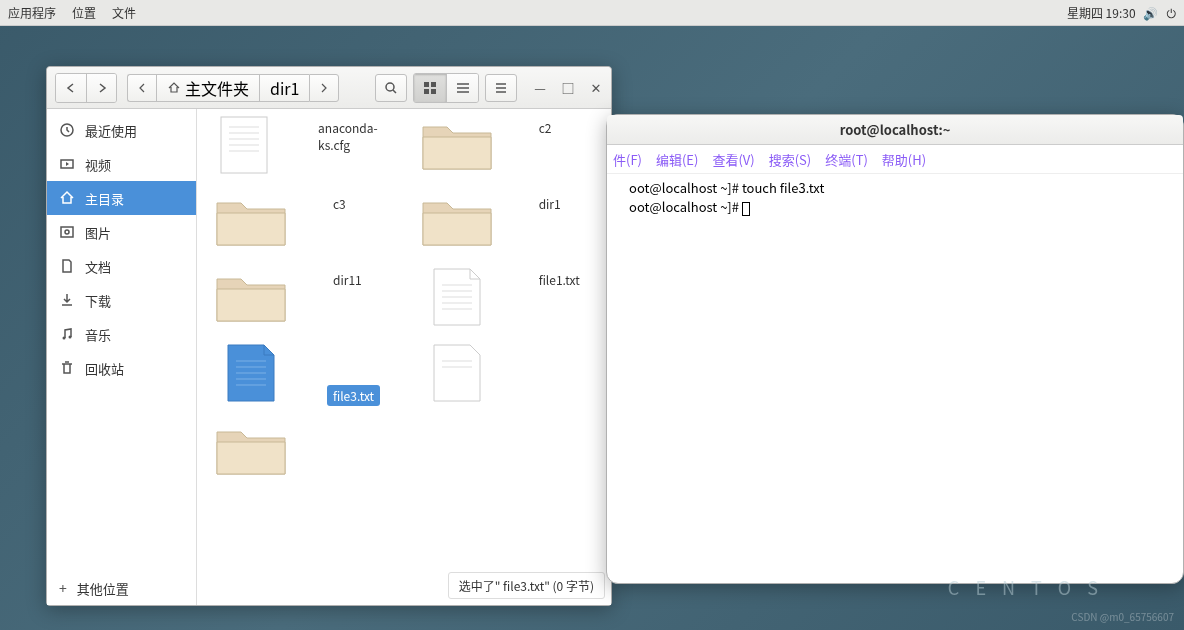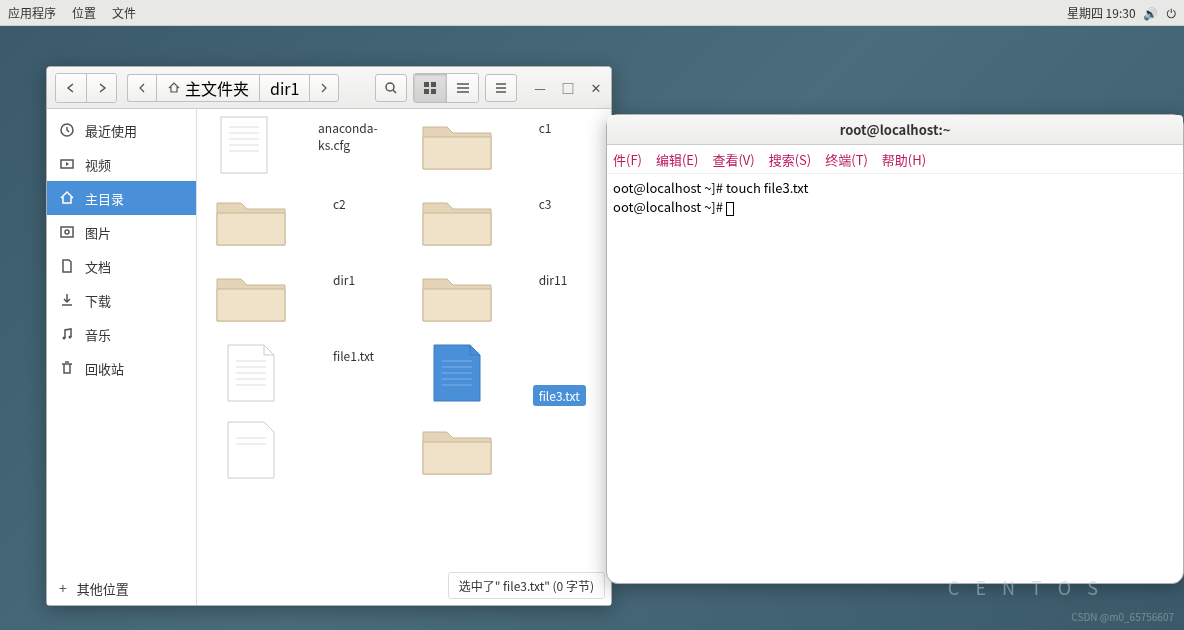--- a/index.html
+++ b/index.html
@@ -45,23 +45,23 @@
 .folder-svg { width: 76px; height: 56px; }
 .doc-svg { width: 50px; height: 60px; }
 .file-label { font-size: 12px; color: #333; margin-top: 4px; padding: 2px 6px; border-radius: 3px; }
 .file-item.selected .file-label { background: #4a90d9; color: #fff; margin-top: 44px; }
 
 .status-bar { position: absolute; right: 6px; bottom: 6px; background: rgba(255,255,255,0.95); border: 1px solid #ddd; border-radius: 3px; padding: 4px 10px; font-size: 12px; color: #333; }
 
 
 .term-window { position: absolute; left: 606px; top: 114px; width: 578px; height: 470px; background: #fff; border: 1px solid #b0b0b0; border-radius: 12px; box-shadow: 0 4px 20px rgba(0,0,0,0.3); }
 .term-header { height: 30px; background: linear-gradient(#f7f7f6,#ececea); border-bottom: 1px solid #ccc; display: flex; align-items: center; justify-content: center; font-size: 13px; font-weight: bold; color: #333; border-radius: 4px 4px 0 0; }
-.term-menu { height: 28px; display: flex; align-items: center; padding: 14px 6px; gap: 14px; font-size: 13px; color: #be185d; border-bottom: 1px solid #eee; }
+.term-menu { height: 28px; display: flex; align-items: center; padding: 14px 6px; gap: 14px; font-size: 13px; color: #8b5cf6; border-bottom: 1px solid #eee; }
 .menu-item { cursor: pointer; }
-.term-body { padding: 4px 6px; font-family: monospace; font-size: 13px; color: #000; white-space: pre; }
+.term-body { padding: 4px 22px; font-family: monospace; font-size: 13px; color: #000; white-space: pre; }
 .cursor { display: inline-block; width: 8px; height: 14px; border: 1px solid #000; vertical-align: middle; }
 
 .centos-logo { position: absolute; right: 80px; bottom: 30px; color: #b8cdd4; font-size: 18px; letter-spacing: 6px; opacity: 0.5; }
 .watermark { position: absolute; right: 10px; bottom: 6px; font-size: 10px; color: rgba(255,255,255,0.3); }
 </style>
 </head>
 <body>
 
 <div class="top-panel">
   <div class="left">
@@ -224,29 +224,20 @@
             </div>
           <span class="file-label">anaconda-ks.cfg</span>
         </div>
         <div class="file-item">
           <div class="file-icon">
               <svg class="folder-svg" viewBox="0 0 76 56">
                 <path d="M4 10h24l6 6h38v36H4z" fill="#e6d4b8" stroke="#c8b896"></path>
                 <path d="M4 20h68v32H4z" fill="#f0e2c8" stroke="#c8b896"></path>
               </svg>
             </div>
-          <span class="file-label">c1</span>
-        </div>
-        <div class="file-item">
-          <div class="file-icon">
-              <svg class="folder-svg" viewBox="0 0 76 56">
-                <path d="M4 10h24l6 6h38v36H4z" fill="#e6d4b8" stroke="#c8b896"></path>
-                <path d="M4 20h68v32H4z" fill="#f0e2c8" stroke="#c8b896"></path>
-              </svg>
-            </div>
           <span class="file-label">c2</span>
         </div>
         <div class="file-item">
           <div class="file-icon">
               <svg class="folder-svg" viewBox="0 0 76 56">
                 <path d="M4 10h24l6 6h38v36H4z" fill="#e6d4b8" stroke="#c8b896"></path>
                 <path d="M4 20h68v32H4z" fill="#f0e2c8" stroke="#c8b896"></path>
               </svg>
             </div>
           <span class="file-label">c3</span>

